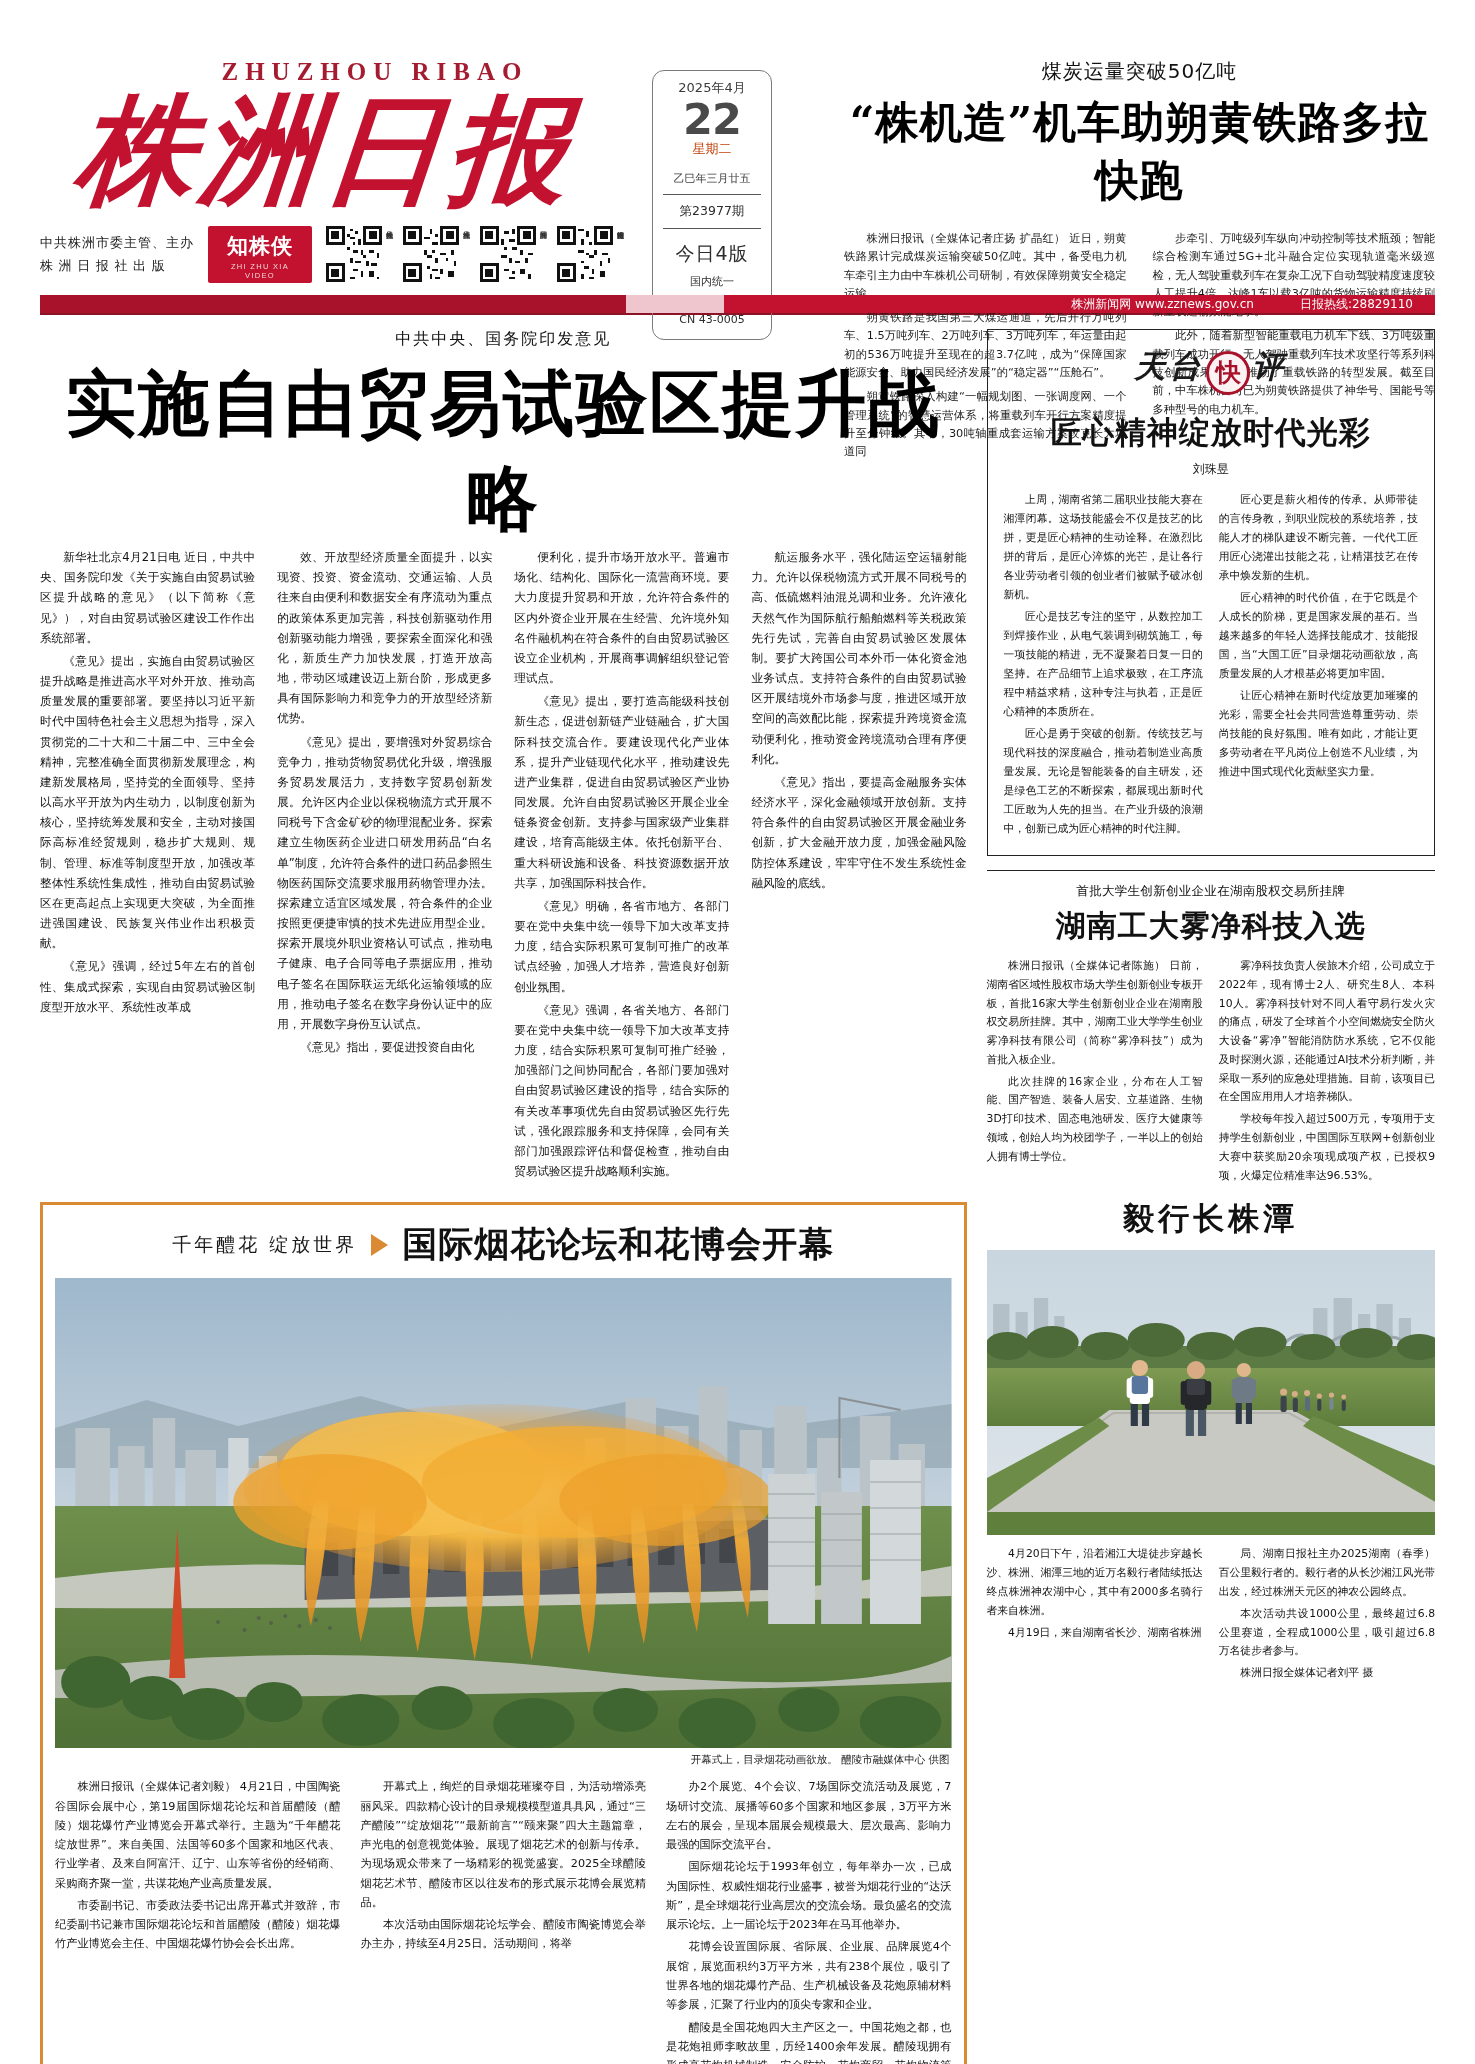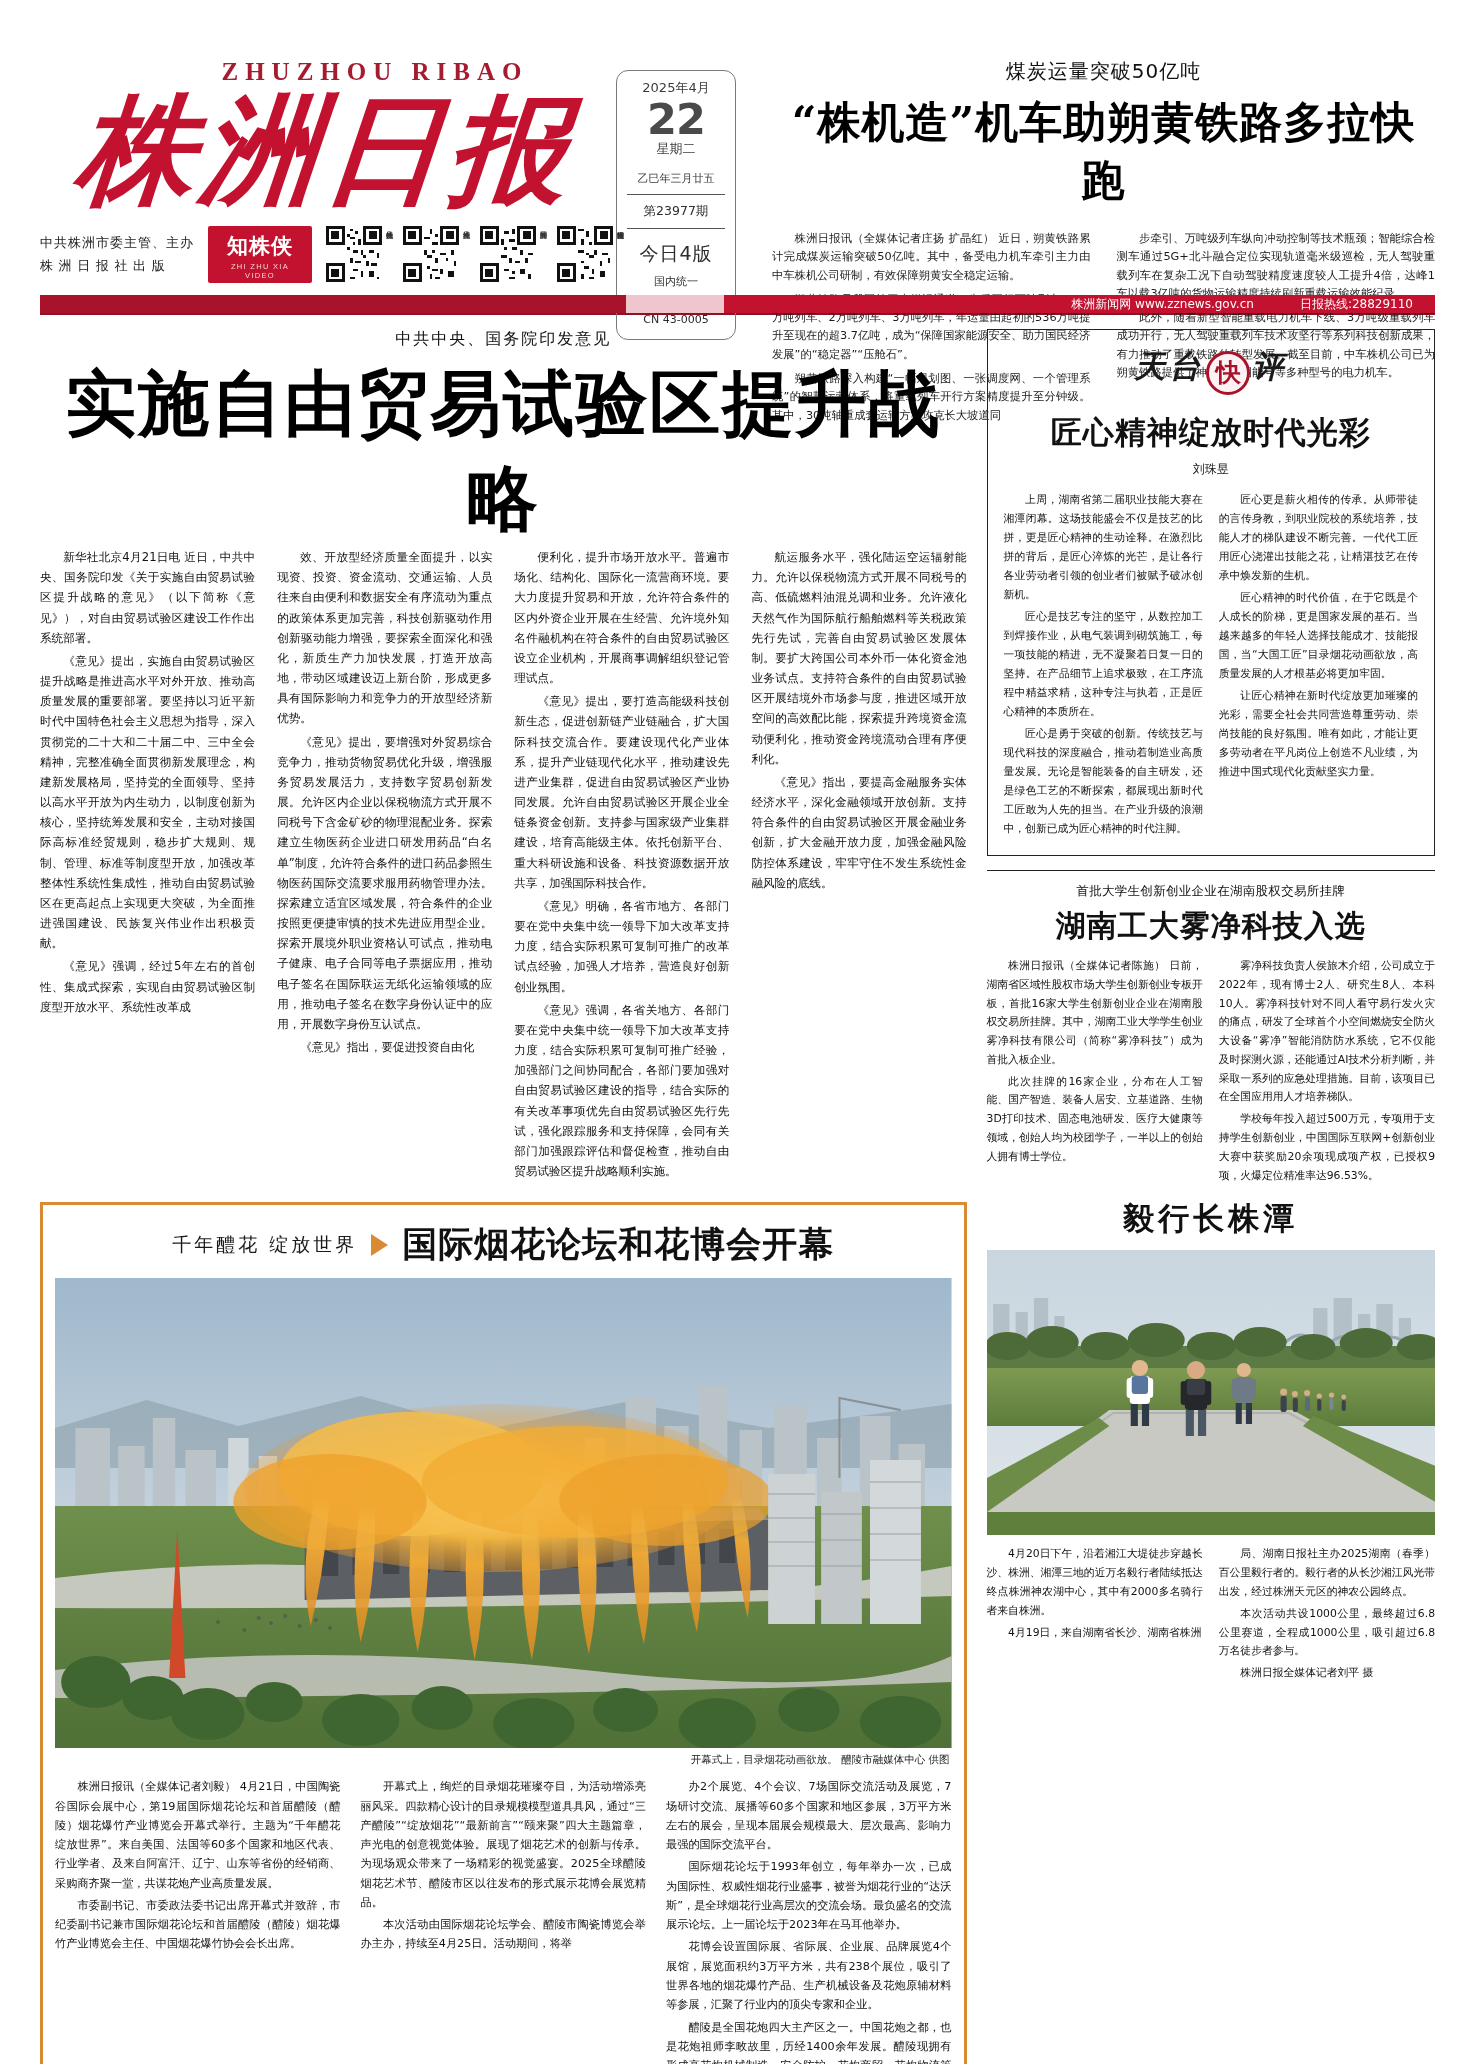--- a/index.html
+++ b/index.html
@@ -8,21 +8,21 @@
     width:1475px; height:2064px;
     background:#ffffff;
     font-family:"Liberation Sans","DejaVu Sans",sans-serif;
     color:#111;
     position:relative;
     overflow:hidden;
   }
   .page { position:relative; width:1475px; height:2064px; padding:0 40px; }
 
   
-  .masthead { display:flex; align-items:flex-start; padding-top:58px; height:295px; }
+  .masthead { display:flex; align-items:flex-start; padding-top:58px; height:295px;gap:36px; }
   .mast-left { width:570px; position:relative; }
   .pinyin {
     font-family:"Liberation Serif","DejaVu Serif",serif;
     color:#a51c30; font-size:25px; letter-spacing:7px; font-weight:700;
     text-align:center; margin-left:100px; margin-bottom:2px;
   }
   .logo-cn {
     font-family:"DejaVu Serif",serif;
     font-weight:700; font-style:italic;
     color:#c3122f; font-size:118px; line-height:1.05;
@@ -44,21 +44,21 @@
   .qr-wrap { display:flex; }
 
   
   .datebox {
     width:120px; border:1px solid #7a7a7a; border-radius:12px;
     margin:12px 18px 0 6px; padding:8px 4px 10px 4px; text-align:center;
     font-family:"DejaVu Sans",sans-serif;
   }
   .db-ym { font-size:13px; letter-spacing:0px; color:#3b3b3b; }
   .db-day { font-size:43px; font-weight:700; line-height:1.05; color:#4a4a4a; letter-spacing:-1px;}
-  .db-week { font-size:13px; color:#404040; margin-top:-2px;}
+  .db-week { font-size:13px; color:#c2410c; margin-top:-2px;}
   .db-lunar { font-size:11px; color:#3b3b3b; margin-top:13px;}
   .db-hr { border-top:1px solid #555; margin:8px 6px; }
   .db-issue { font-size:12.5px; color:#2c2c2c; }
   .db-pages { font-size:19px; color:#2c2c2c; margin-top:12px; letter-spacing:1px;}
   .db-small { font-size:11px; color:#2c2c2c; margin-top:6px; line-height:1.7;}
 
   
   .top-story { flex:1; padding-left:18px; }
   .ts-kicker { text-align:center; font-size:20px; color:#111; letter-spacing:1px; font-family:"DejaVu Sans",sans-serif;}
   .ts-head {

